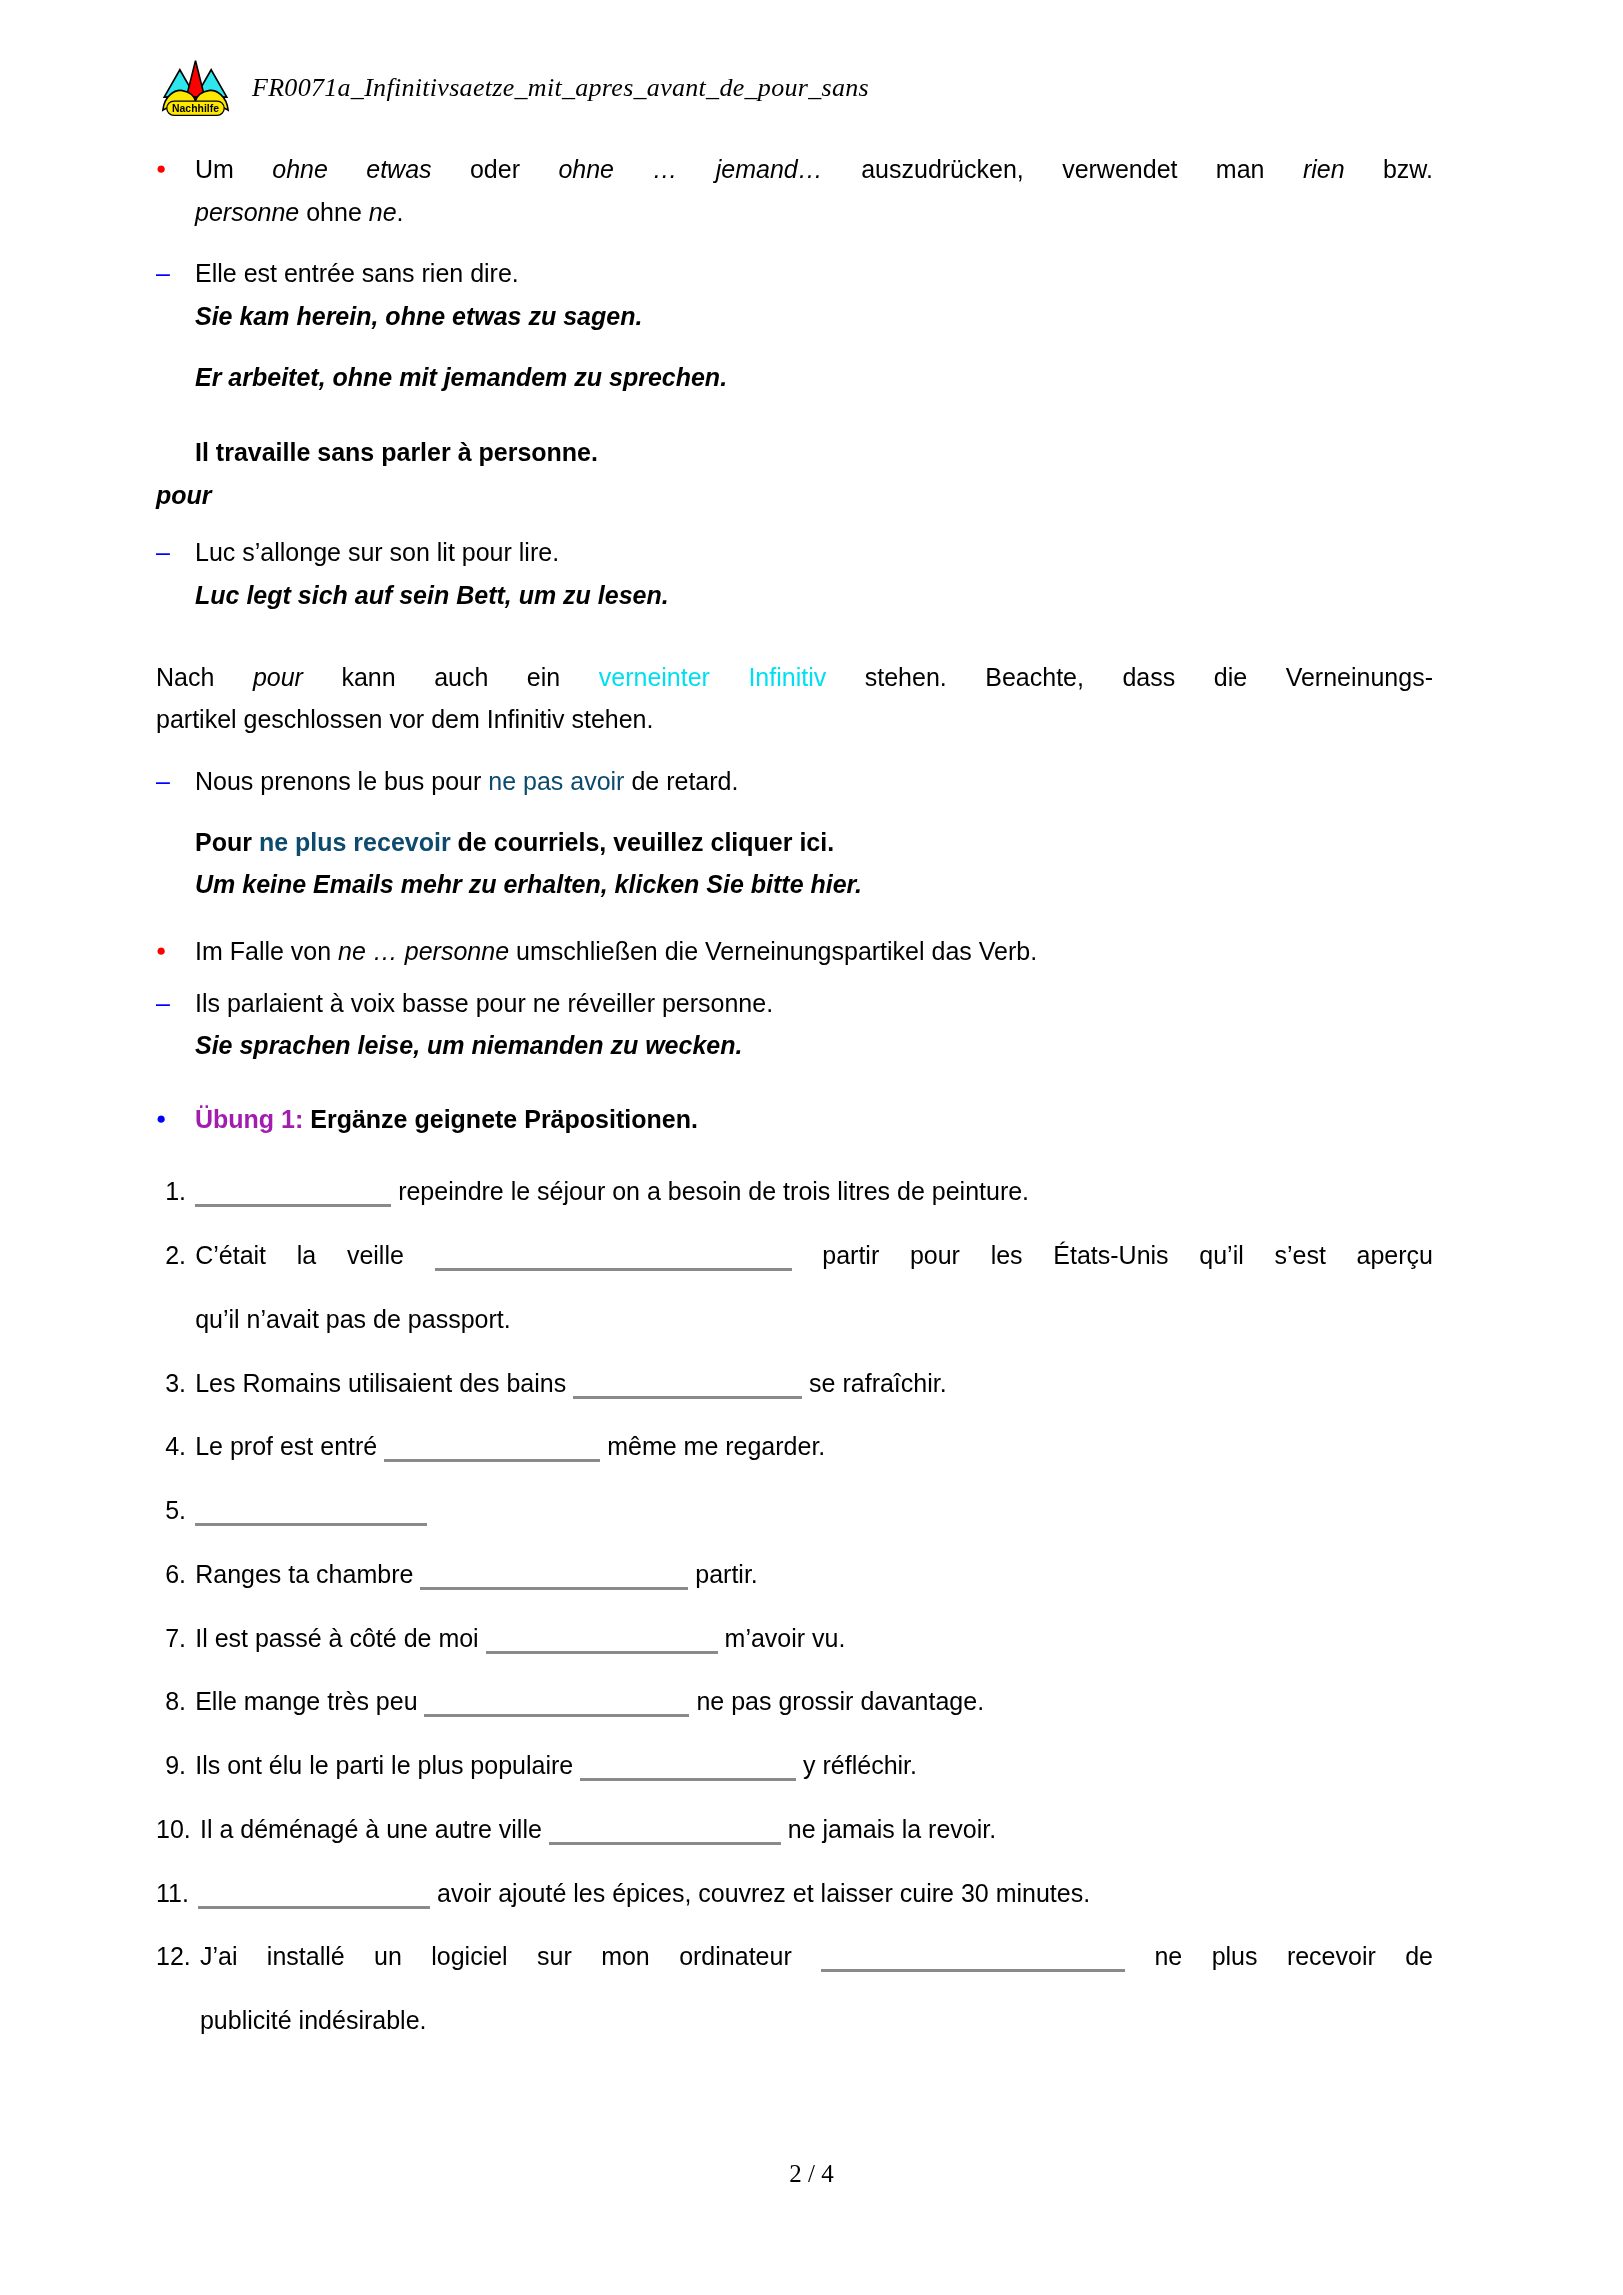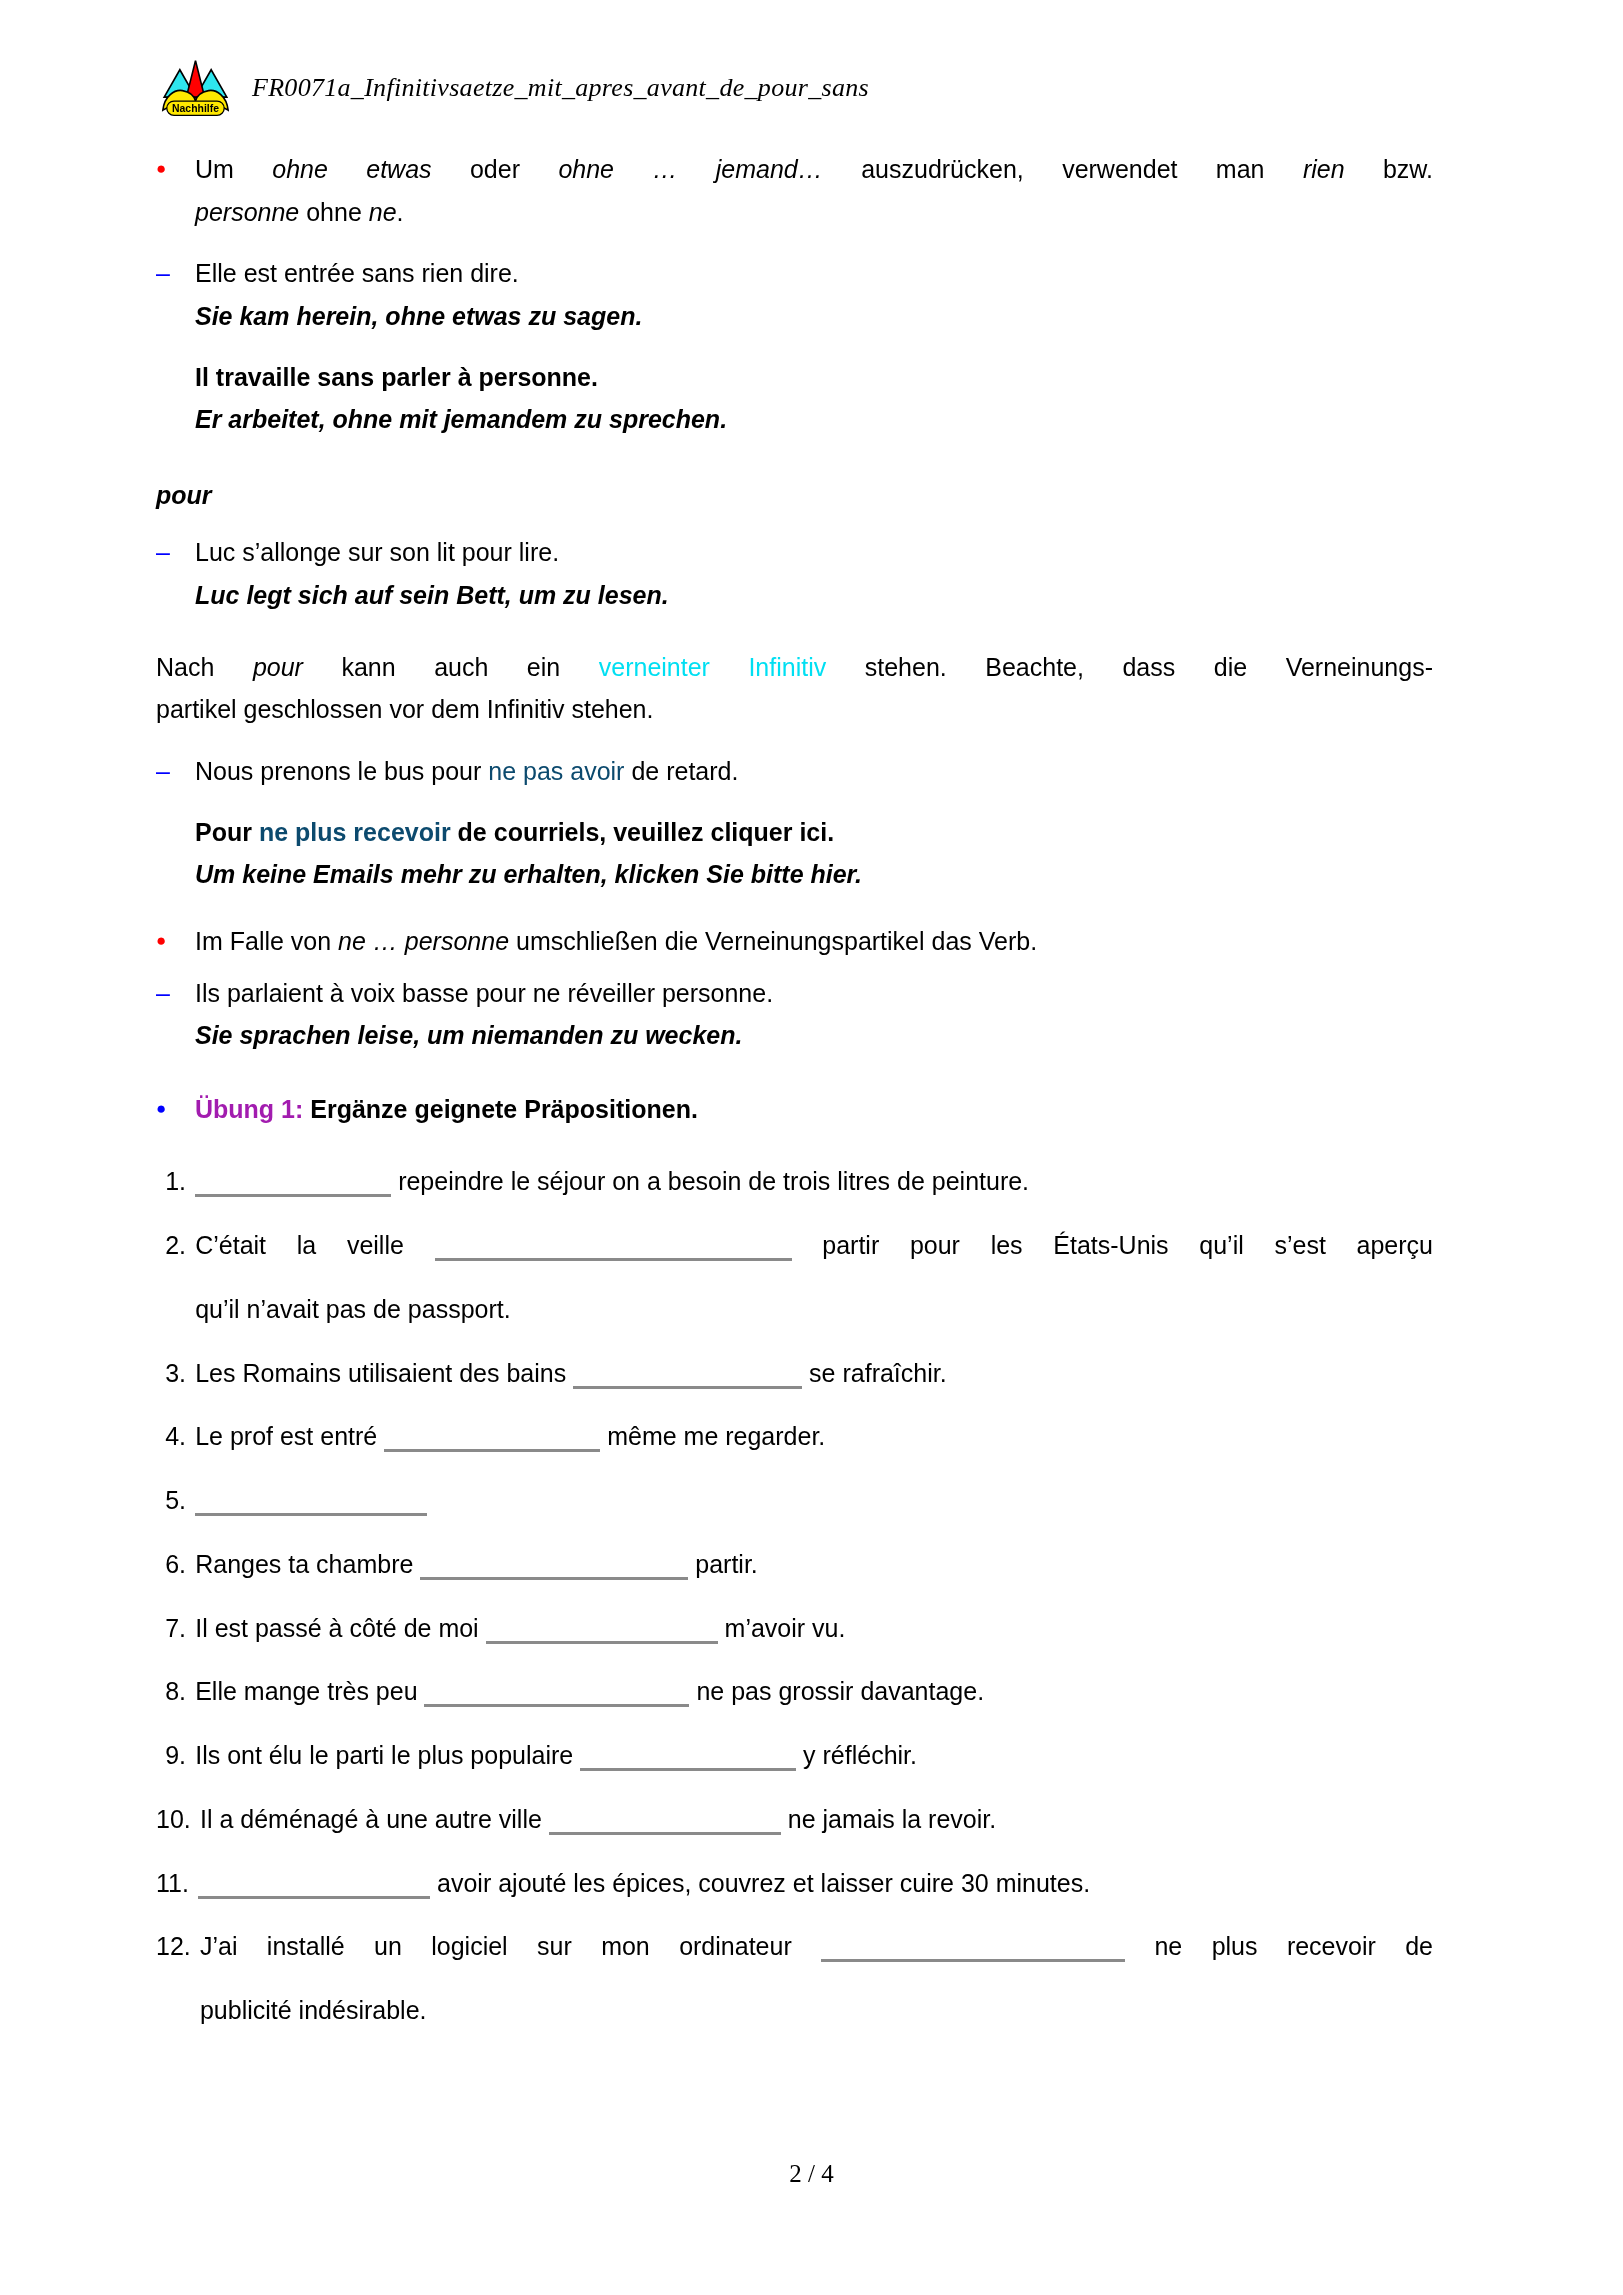--- a/index.html
+++ b/index.html
@@ -46,21 +46,21 @@
   .run-blue{color:#a21caf;}
   .run-cyan{color:#00dff2;}
   .blank{
     display:inline-block;
     height:0.85em;
     border-bottom:3.9px solid #8a8a8a;
     vertical-align:-0.28em;
   }
   .mb-s{margin-bottom:9.2px;}
   .mb-m{margin-bottom:18.3px;}
-  .mb-l{margin-bottom:29px;}
+  .mb-l{margin-bottom:39px;}
   .mb-xl{margin-bottom:33px;}
   .exercise{
     list-style:none;margin:0;padding:0;
     line-height:2.55;
   }
   .ex-item{display:flex;align-items:flex-start;}
   .num{flex:0 0 30px;text-align:right;padding-right:9.2px;}
   .ex-text{flex:1 1 auto;min-width:0;}
   .footer{
     position:absolute;left:0;right:0;top:2153px;
@@ -99,25 +99,25 @@
     <div class="row">
       <span class="marker mk-blue">–</span>
       <div class="txt">
           <div class="line"><span>Elle est entrée sans rien dire.</span></div>
         </div>
     </div>
     <div class="plain mb-m">
         <div class="line"><span class="run-i">Sie kam herein, ohne etwas zu sagen.</span></div>
       </div>
 
+    <div class="plain mb-xl">
+        <div class="line"><span class="run-i">Er arbeitet, ohne mit jemandem zu sprechen.</span></div>
+      </div>
     <div class="plain">
         <div class="line"><span>Il travaille sans parler à personne.</span></div>
-      </div>
-    <div class="plain mb-xl">
-        <div class="line"><span class="run-i">Er arbeitet, ohne mit jemandem zu sprechen.</span></div>
       </div>
 
     <div class="heading-pour">pour</div>
 
     <div class="row">
       <span class="marker mk-blue">–</span>
       <div class="txt">
           <div class="line"><span>Luc s’allonge sur son lit pour lire.</span></div>
         </div>
     </div>

